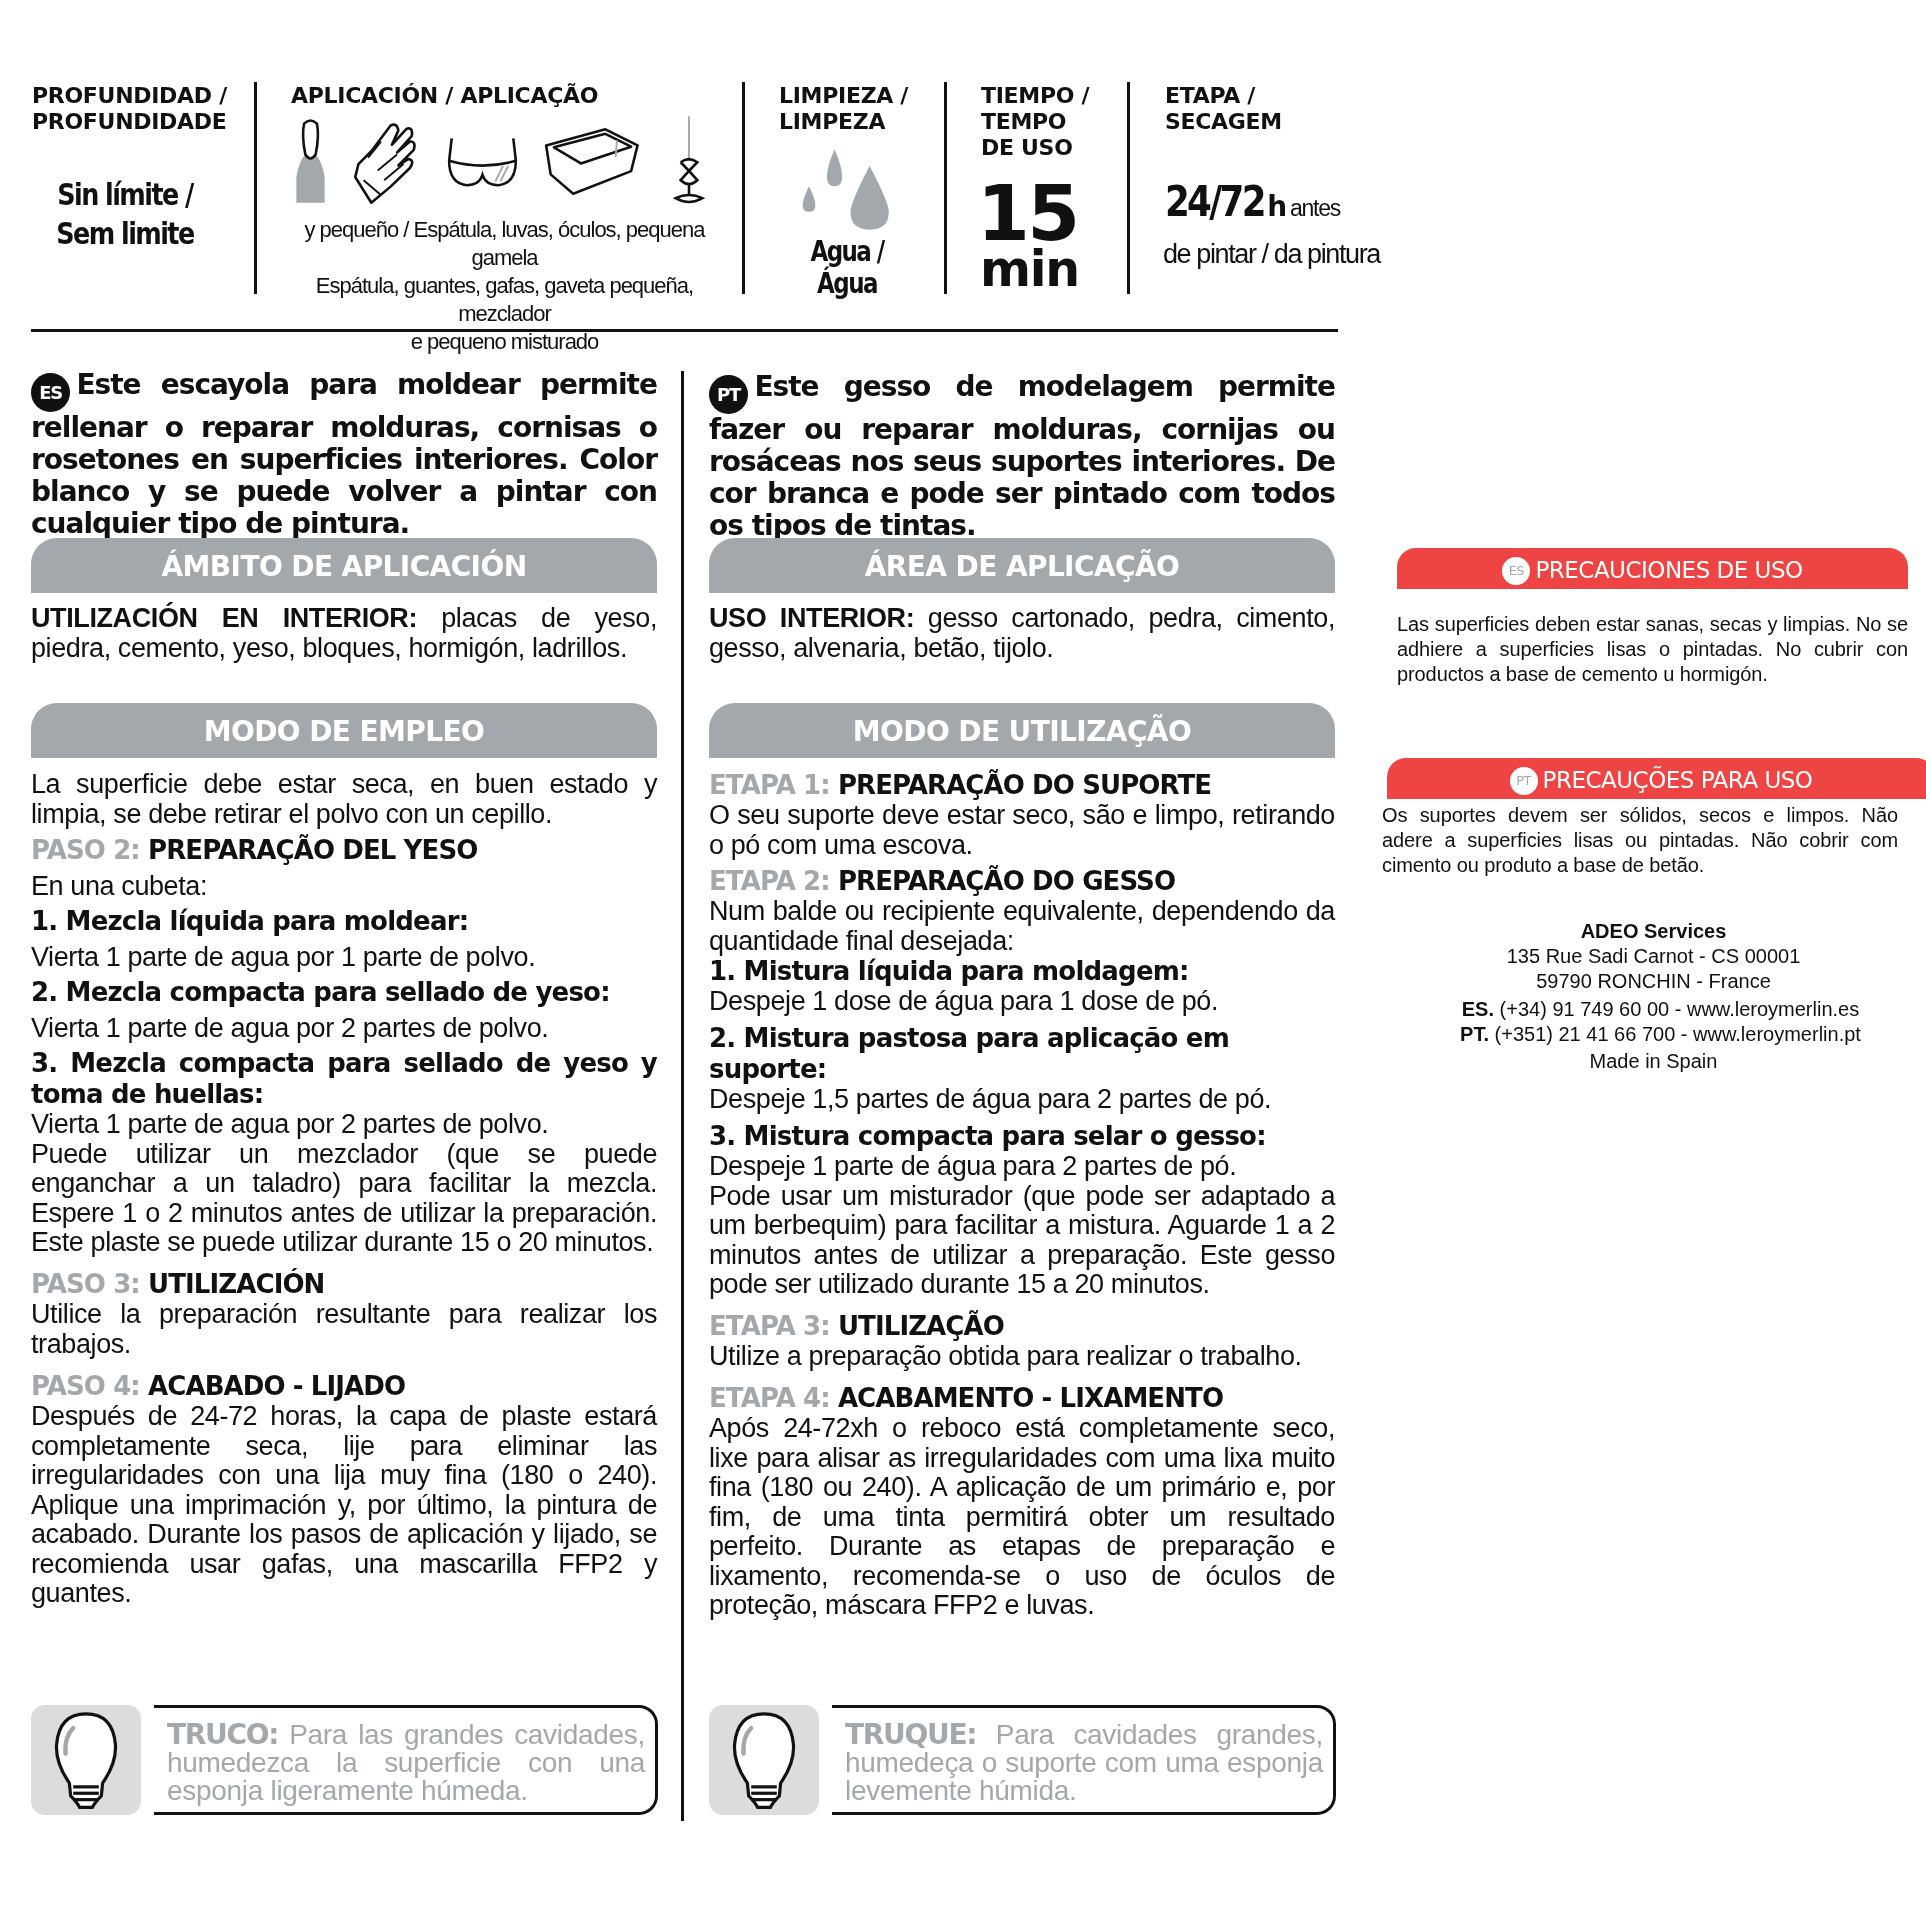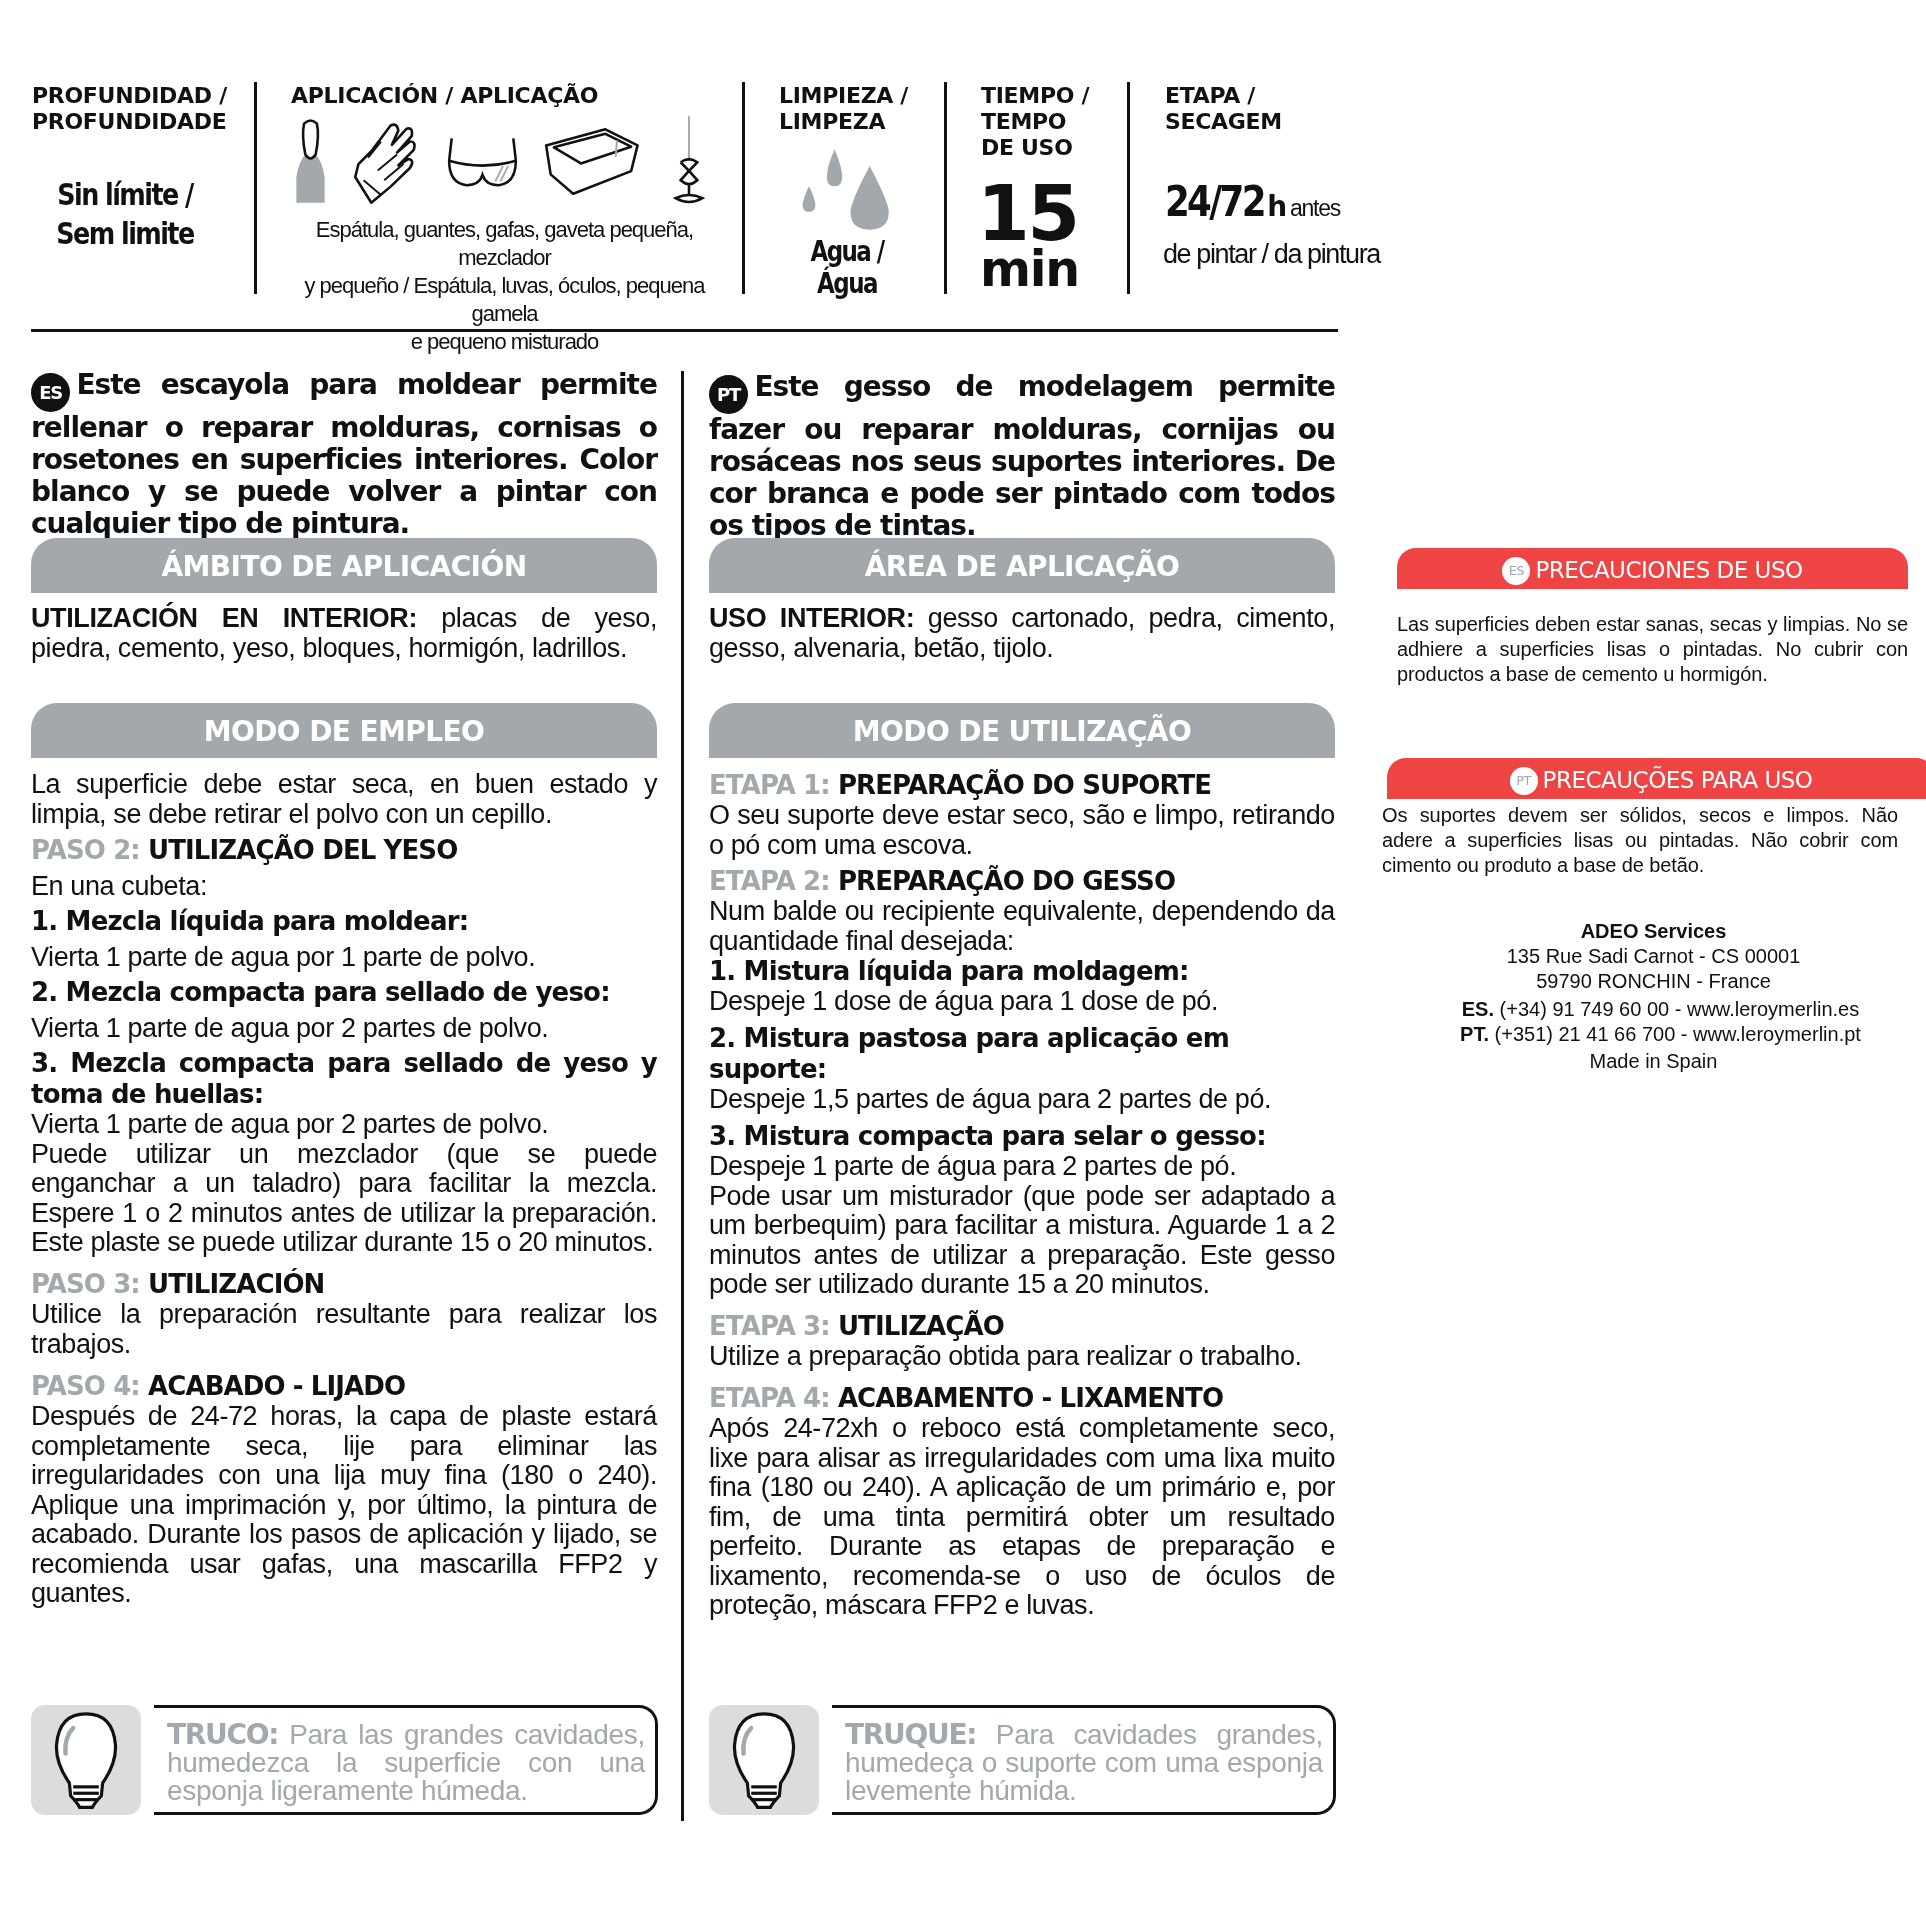--- a/index.html
+++ b/index.html
@@ -92,22 +92,22 @@
     </svg>
 
     <svg class="abs" style="left:382px; top:0px" width="32" height="90" viewBox="0 0 50 140">
       <line x1="25" y1="0" x2="25" y2="70" stroke="#a2a8ab" stroke-width="3"></line>
       <path d="M12 72 Q25 62 38 72 Q25 85 12 100 Q25 112 38 100 Q25 85 12 72" fill="none" stroke="#111" stroke-width="4"></path>
       <path d="M4 128 Q25 118 46 128 Q25 140 4 128 Z" fill="#fff" stroke="#111" stroke-width="4"></path>
       <line x1="25" y1="105" x2="25" y2="122" stroke="#111" stroke-width="4"></line>
     </svg>
   </div>
   <div class="abs center-text" style="left:286px; top:216px; width:437px; font-size:22px; line-height:28px; letter-spacing:-1px;">
+    <div>y pequeño / Espátula, luvas, óculos, pequena gamela</div>
     <div>Espátula, guantes, gafas, gaveta pequeña, mezclador</div>
-    <div>y pequeño / Espátula, luvas, óculos, pequena gamela</div>
     <div>e pequeno misturado</div>
   </div>
 
   <div class="vdiv" style="left:742px; top:82px; height:212px;"></div>
 
   <div class="abs spec-head" style="left:779px; top:83px;">
     <div>LIMPIEZA /</div>
     <div>LIMPEZA</div>
   </div>
   <svg class="abs" style="left:796px; top:148px" width="109" height="83" viewBox="0 0 170 130">
@@ -151,21 +151,21 @@
 <div class="section-bar" style="left:31px; top:538px; width:626px;">ÁMBITO DE APLICACIÓN</div>
 <div class="abs body-text" style="left:31px; top:604px; width:626px;">
   <b>UTILIZACIÓN EN INTERIOR:</b><span> placas de yeso, piedra, cemento, yeso, bloques, hormigón, ladrillos.</span>
 </div>
 
 <div class="section-bar" style="left:31px; top:703px; width:626px;">MODO DE EMPLEO</div>
 
 <div class="abs" style="left:31px; top:770px; width:626px;">
   <p class="para body-text">La superficie debe estar seca, en buen estado y limpia, se debe retirar el polvo con un cepillo.</p>
   <div class="gap-s"></div>
-  <div class="step-title"><span class="step-num">PASO 2:</span><span> UTILIZAÇÃO DEL YESO</span></div>
+  <div class="step-title"><span class="step-num">PASO 2:</span><span> PREPARAÇÃO DEL YESO</span></div>
   <p class="para body-text" style="line-height:40px;">En una cubeta:</p>
   <div class="sub-title">1. Mezcla líquida para moldear:</div>
   <p class="para body-text" style="line-height:40px;">Vierta 1 parte de agua por 1 parte de polvo.</p>
   <div class="sub-title">2. Mezcla compacta para sellado de yeso:</div>
   <p class="para body-text" style="line-height:40px;">Vierta 1 parte de agua por 2 partes de polvo.</p>
   <div class="sub-title" style="text-align:justify;">3. Mezcla compacta para sellado de yeso y toma de huellas:</div>
   <p class="para body-text">Vierta 1 parte de agua por 2 partes de polvo.</p>
   <p class="para body-text">Puede utilizar un mezclador (que se puede enganchar a un taladro) para facilitar la mezcla. Espere 1 o 2 minutos antes de utilizar la preparación. Este plaste se puede utilizar durante 15 o 20 minutos.</p>
   <div class="gap-m"></div>
   <div class="step-title"><span class="step-num">PASO 3:</span><span> UTILIZACIÓN</span></div>

